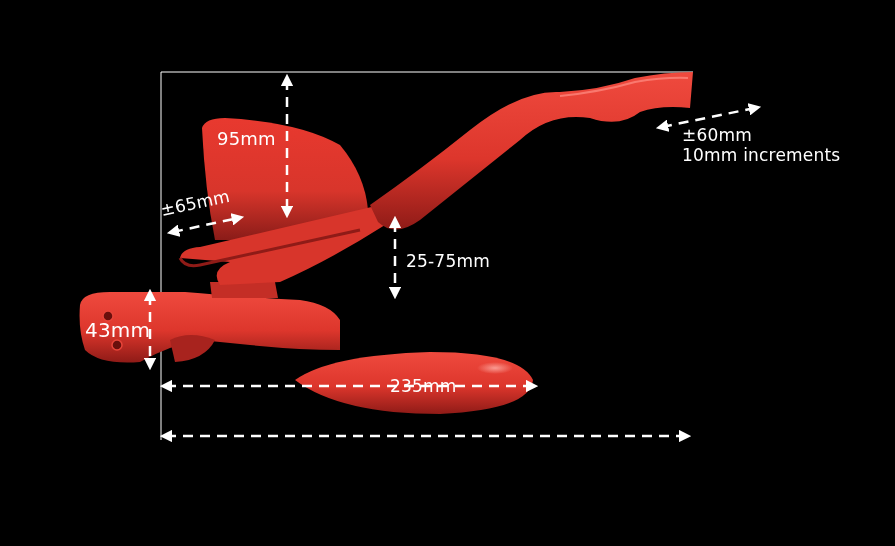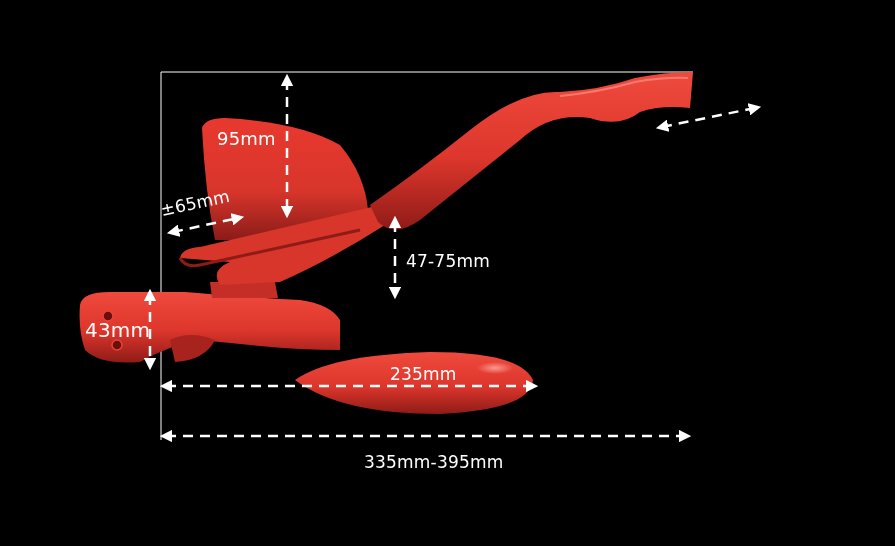--- a/index.html
+++ b/index.html
@@ -67,20 +67,21 @@
       <line x1="662" y1="127" x2="755" y2="108" marker-start="url(#ah)" marker-end="url(#ah)"></line>
       <line x1="150" y1="295" x2="150" y2="364" marker-start="url(#ah)" marker-end="url(#ah)"></line>
       <line x1="166" y1="386" x2="532" y2="386" marker-start="url(#ah)" marker-end="url(#ah)"></line>
       <line x1="166" y1="436" x2="685" y2="436" marker-start="url(#ah)" marker-end="url(#ah)"></line>
     </g>
   </svg>
 
   <div class="lbl" style="left:217px;top:128px;font-size:18px;">95mm</div>
   <div class="lbl" style="left:163px;top:200px;transform:rotate(-12deg);transform-origin:left bottom;">±65mm</div>
   <div class="lbl" style="left:406px;top:251px;">
-    <div>47-75mm</div>
+    <div>25-75mm</div>
   </div>
   <div class="lbl" style="left:682px;top:125px;">
+    <div>±60mm</div>
+    <div>10mm increments</div>
   </div>
   <div class="lbl" style="left:85px;top:318px;font-size:20px;">43mm</div>
-  <div class="lbl" style="left:390px;top:364px;">235mm</div>
-  <div class="lbl" style="left:364px;top:452px;">335mm-395mm</div>
+  <div class="lbl" style="left:390px;top:376px;">235mm</div>
 </div>
 
 </body></html>

